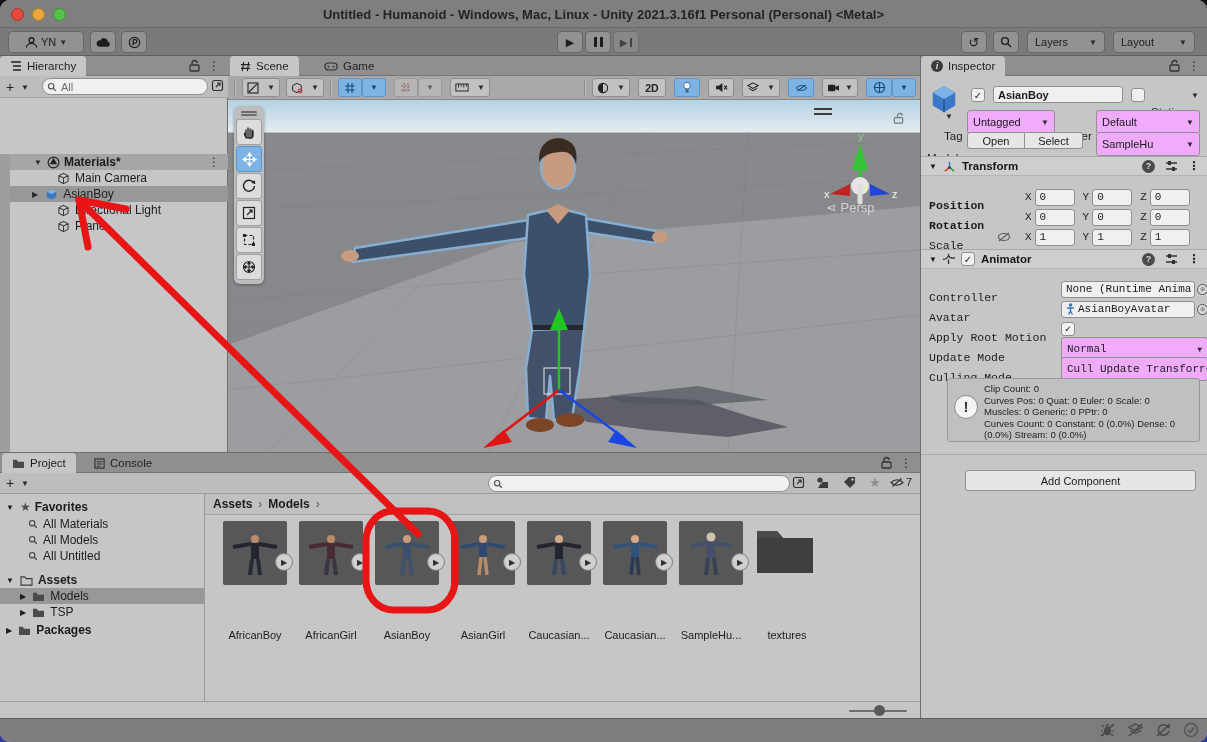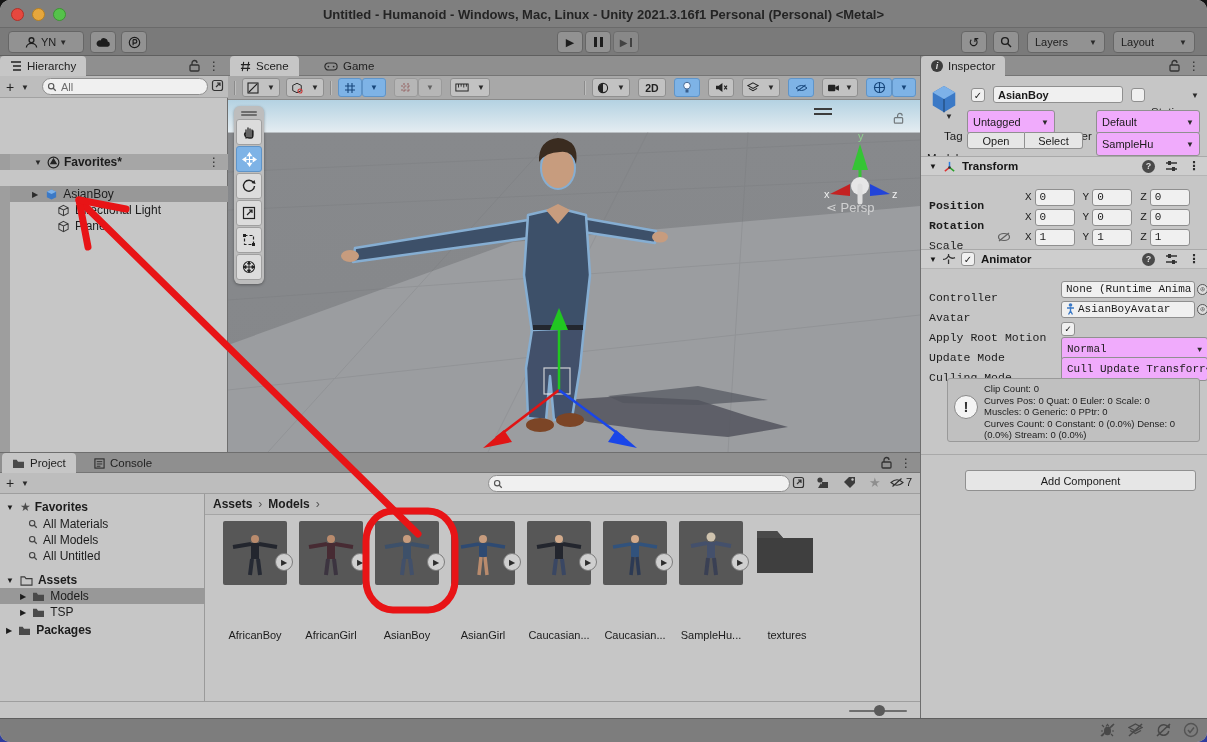--- a/index.html
+++ b/index.html
@@ -196,22 +196,29 @@
       </div>
     </div>
 
     <div class="hrow scene-row" style="top:98px">
       <span class="gut"></span>
       <span style="margin-left:24px;font-size:8px;color:#2a2a2a">▼</span>
       <svg width="13" height="13" viewBox="0 0 14 14" style="margin:0 4px 0 5px">
           <circle cx="7" cy="7" r="5.8" fill="none" stroke="#222" stroke-width="1.3"></circle>
           <path d="M7 2 L11 9 H3 Z" fill="#222"></path>
         </svg>
-      <b style="font-size:12px">Favorites*</b>
+      <b style="font-size:12px">Materials*</b>
       <span class="kebab" style="margin-left:auto;margin-right:8px">⋮</span>
+    </div>
+    <div class="hrow" style="top:114px">
+      <span class="gut"></span>
+      <svg width="13" height="13" viewBox="0 0 14 14" style="margin:0 5px 0 47px">
+          <path d="M7 1.5 12 4v6L7 12.5 2 10V4Z M2 4l5 2.5L12 4 M7 6.5v6" fill="none" stroke="#3c3c3c" stroke-width="1.1"></path>
+        </svg>
+      <span>Main Camera</span>
     </div>
     <div class="hrow sel-row" style="top:130px">
       <span class="gut"></span>
       <span style="margin-left:22px;font-size:8px;color:#2a2a2a">▶</span>
       <svg width="13" height="13" viewBox="0 0 14 14" style="margin:0 5px 0 7px">
           <path d="M7 1.5 12 4v6L7 12.5 2 10V4Z" fill="#3b79c6"></path>
           <path d="M2 4l5 2.5L12 4 7 1.5Z" fill="#7db1e8"></path>
         </svg>
       <span>AsianBoy</span>
     </div>

